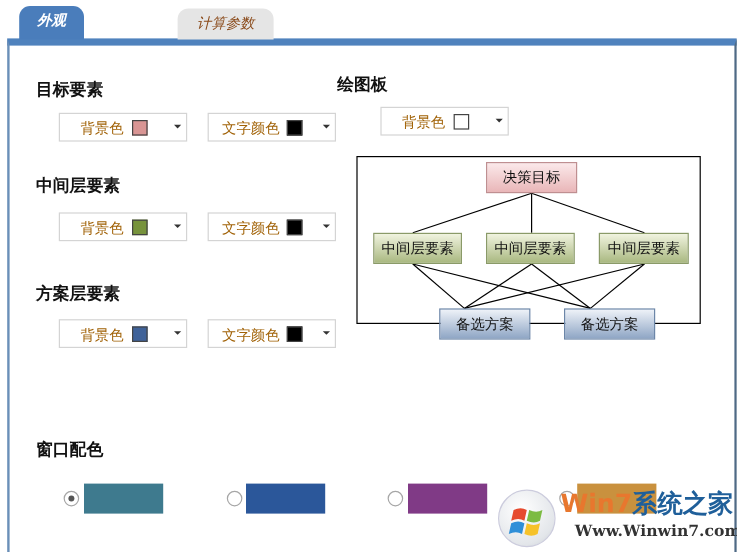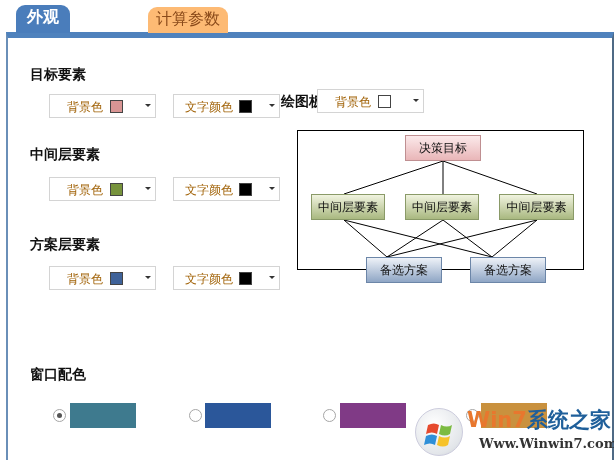--- a/index.html
+++ b/index.html
@@ -1,23 +1,23 @@
 <!DOCTYPE html>
 <html><head>
 <meta charset="utf-8">
 <style>
   * { box-sizing: border-box; margin: 0; padding: 0; }
   html, body { width: 614px; height: 460px; overflow: hidden; background: #ffffff; font-family: "DejaVu Sans", "Liberation Sans", sans-serif; }
   .root { position: relative; width: 614px; height: 460px; background: #fff; }
 
   
-  .tab { position: absolute; top: 7px; height: 26px; border-radius: 9px 9px 0 0; font-size: 16px; line-height: 24px; text-align: center; }
+  .tab { position: absolute; top: 7px; height: 26px; border-radius: 9px 9px 0 0; font-size: 12px; line-height: 24px; text-align: center; font-style: italic; }
   .tab-0 { left: 16px; width: 54px; background: #4a7dbb; color: #fff; font-weight: bold; top: 5px; height: 28px; z-index: 3; }
   .tab-1 { left: 68px; width: 82px; background: #d6b3d9; color: #6b3a78; z-index: 2; }
-  .tab-2 { left: 148px; width: 80px; background: #fdba74; color: #8a4a1a; z-index: 1; }
+  .tab-2 { left: 148px; width: 80px; background: #e5e5e5; color: #8a4a1a; z-index: 1; }
 
   .panel { position: absolute; left: 6px; top: 32px; width: 608px; height: 428px; border-top: 6px solid #4f82bd; border-left: 2px solid #6a8fb8; border-right: 2px solid #4f6a85; background: #fff; }
 
   .section-title { position: absolute; font-size: 14px; font-weight: bold; color: #111; }
 
   .dropdown { position: absolute; height: 24px; border: 1px solid #d4d4d4; background: #fff; font-size: 12px; color: #a16207; }
   .dropdown .label { position: absolute; top: 4px; }
   .dropdown .swatch { position: absolute; top: 5px; width: 13px; height: 13px; border: 1px solid #444; }
   .dropdown .arrow { position: absolute; right: 4px; top: 9px; width: 0; height: 0; border-left: 3px solid transparent; border-right: 3px solid transparent; border-top: 3px solid #333; }
 
@@ -84,21 +84,21 @@
     <span class="label">背景色</span>
     <span class="swatch" style="background:#3f6299;"></span>
     <span class="arrow"></span>
   </div>
   <div class="dropdown dd-tx" style="left:173px; top:266px;">
     <span class="label">文字颜色</span>
     <span class="swatch" style="background:#000;"></span>
     <span class="arrow"></span>
   </div>
 
-  <div class="section-title" style="left:281px; top:62px;margin-top:31px;">绘图板</div>
+  <div class="section-title" style="left:281px; top:62px;">绘图板</div>
   <div class="dropdown dd-bg" style="left:317px; top:89px;">
     <span class="label">背景色</span>
     <span class="swatch" style="background:#fff;"></span>
     <span class="arrow"></span>
   </div>
 
   <div class="canvas">
     <svg width="287" height="161">
       <g stroke="#000" stroke-width="1" fill="none">
         <line x1="145" y1="30" x2="46" y2="63"></line>

